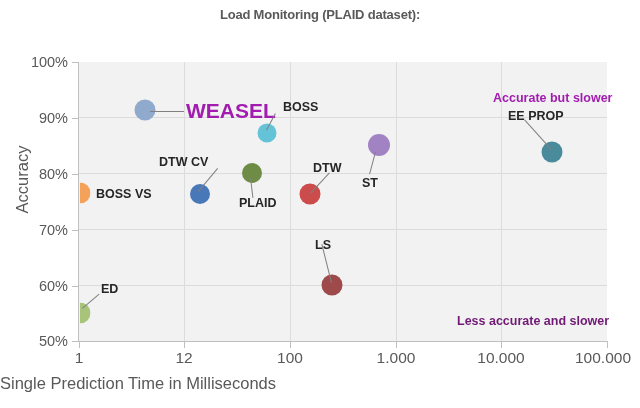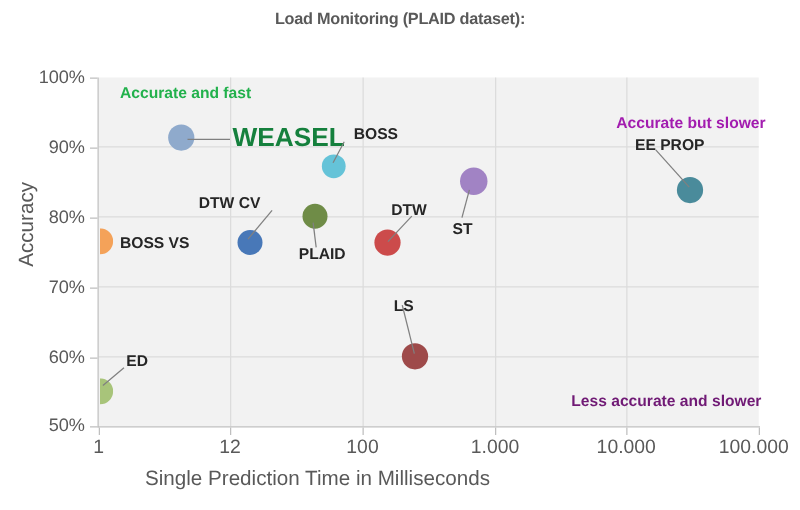--- a/index.html
+++ b/index.html
@@ -111,21 +111,20 @@
     color: #595959;
     font-size: 16.5px;
     transform: rotate(-90deg);
     transform-origin: center center;
   }
   .axis-title-x {
     position: absolute;
     left: 0;
     top: 374px;
     width: 508px;
-    text-align: center;
     color: #595959;
     font-size: 16.5px;
   }
 
   
   .quad-note {
     position: absolute;
     font-weight: bold;
     font-size: 12.5px;
     white-space: nowrap;
@@ -147,21 +146,21 @@
   }
   .leader {
     position: absolute;
     background: #808080;
     height: 1px;
     transform-origin: 0 0;
   }
   .point-label.big {
     font-size: 21px;
     line-height: 22px;
-    color: #15803d;
+    color: #a21caf;
   }
 </style>
 </head>
 <body>
 
 <div id="chart-root">
 
   <div class="chart-title">
     <span class="ln">Load Monitoring (PLAID dataset):</span>
   </div>
@@ -204,21 +203,20 @@
   <div class="xlabel-tick" style="left:79px">1</div>
   <div class="xlabel-tick" style="left:184px">12</div>
   <div class="xlabel-tick" style="left:290px">100</div>
   <div class="xlabel-tick" style="left:396px">1.000</div>
   <div class="xlabel-tick" style="left:501px">10.000</div>
   <div class="xlabel-tick" style="left:603px">100.000</div>
 
   <div class="axis-title-y">Accuracy</div>
   <div class="axis-title-x">Single Prediction Time in Milliseconds</div>
 
-  <div class="quad-note" style="left:96px; top:67px; color:#22b14c;">Accurate and fast</div>
   <div class="quad-note" style="left:493px; top:67px; color:#a21caf;margin-top:24px;">Accurate but slower</div>
   <div class="quad-note" style="left:457px; top:314px; color:#701a75;">Less accurate and slower</div>
 
   <div class="point" style="left:145px; top:110px; width:21px; height:21px; background:#8faacc;"></div>
   <div class="leader" style="left:150px; top:111px; width:34px; background:#808080;"></div>
   <div class="point-label big" style="left:186px; top:100px;">WEASEL</div>
 
   <div class="point" style="left:267px; top:133px; width:19px; height:19px; background:#65c3d8;"></div>
   <div class="leader" style="left:266px; top:130px; width:19px; transform:rotate(-62deg);"></div>
   <div class="point-label" style="left:283px; top:101px;">BOSS</div>

